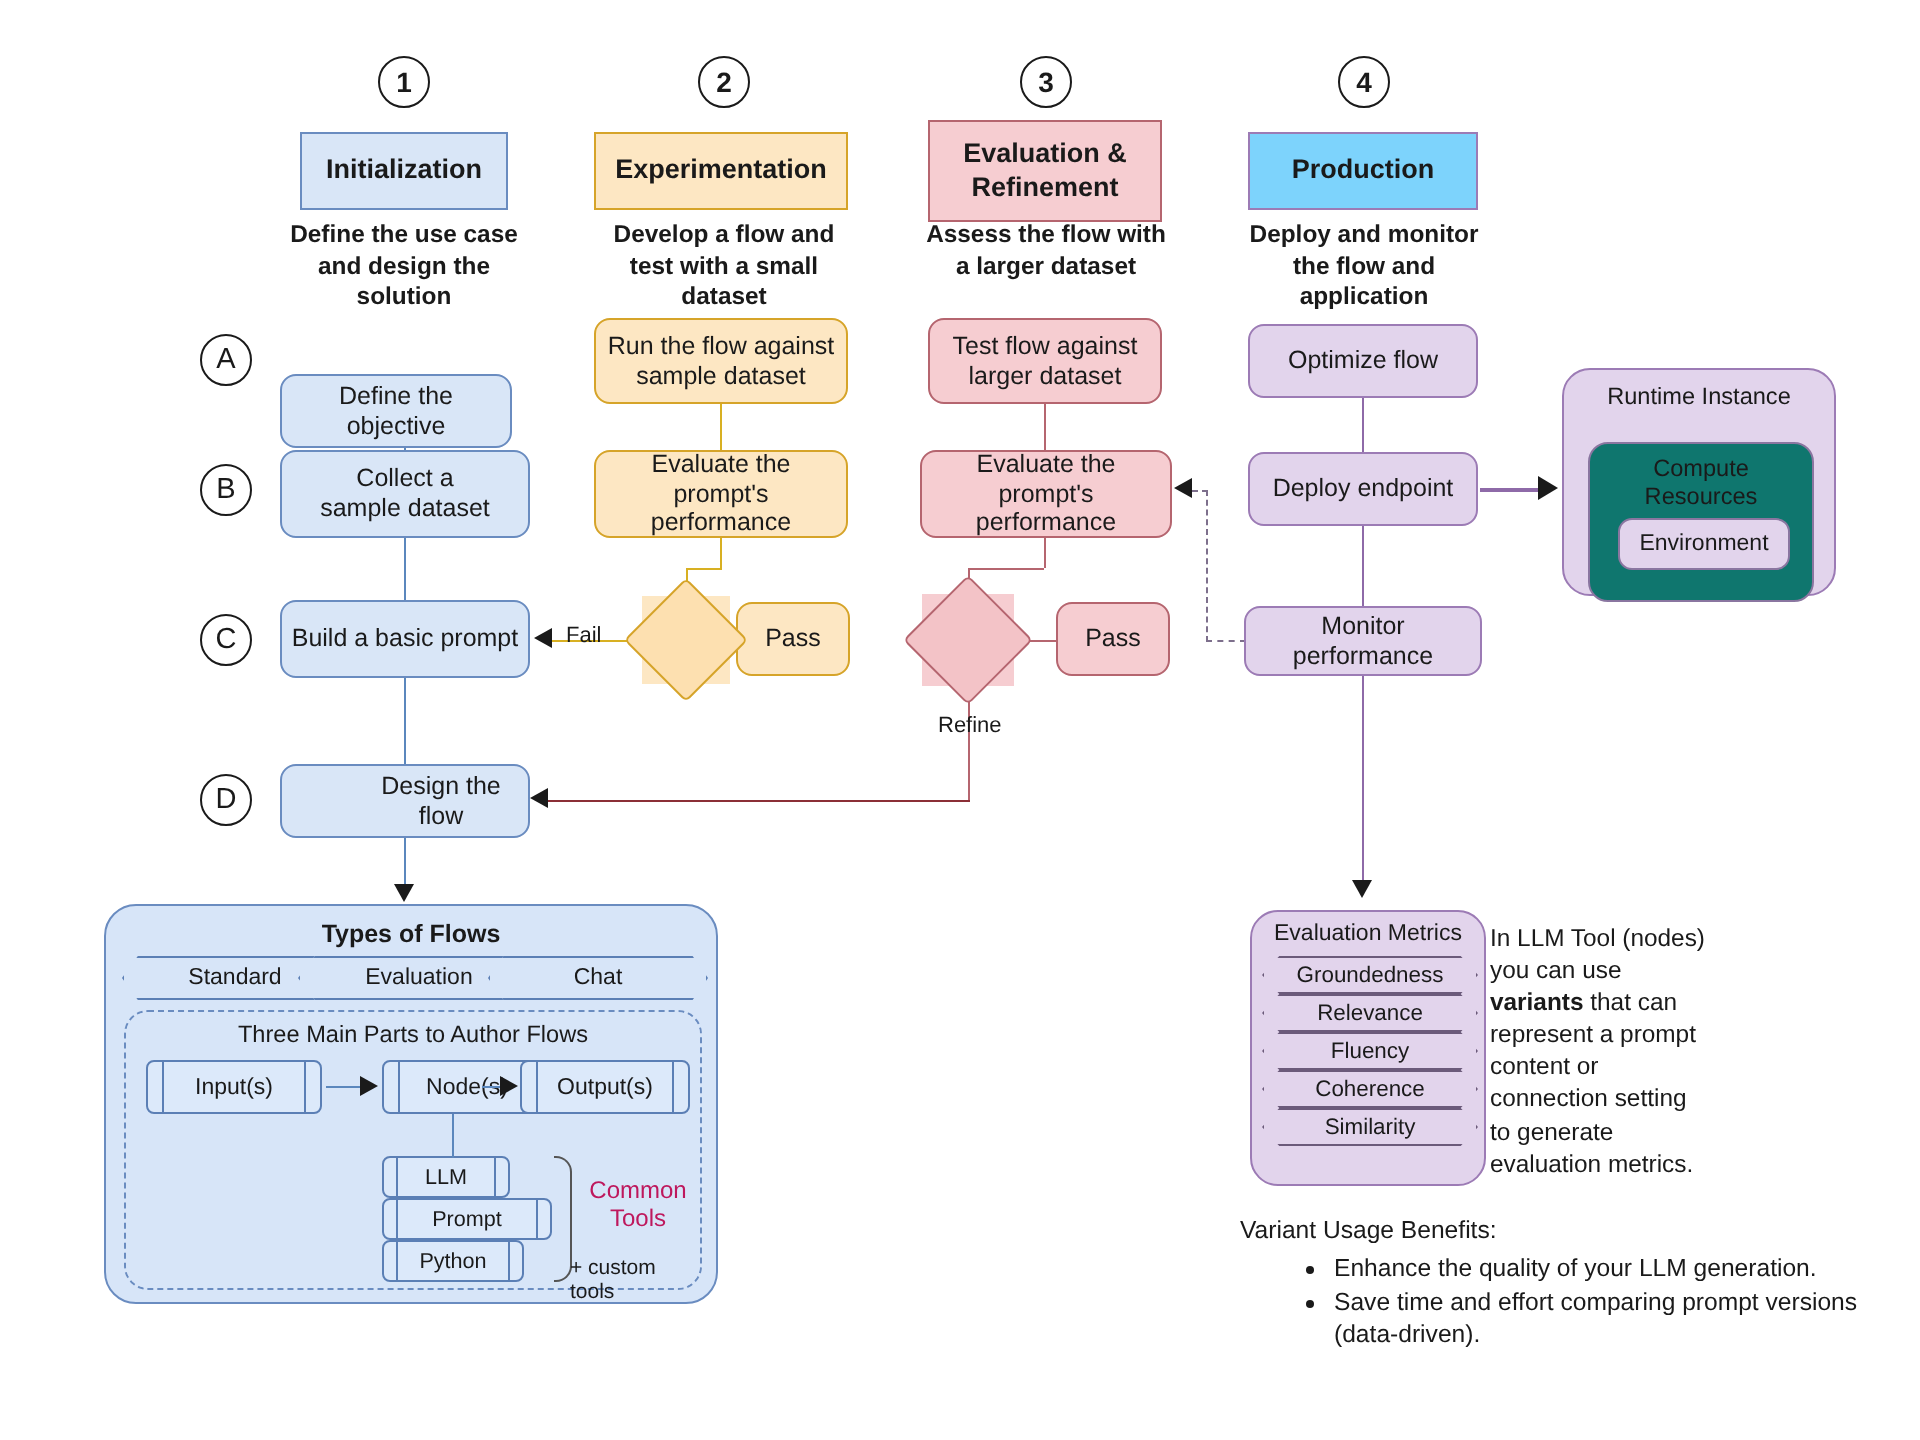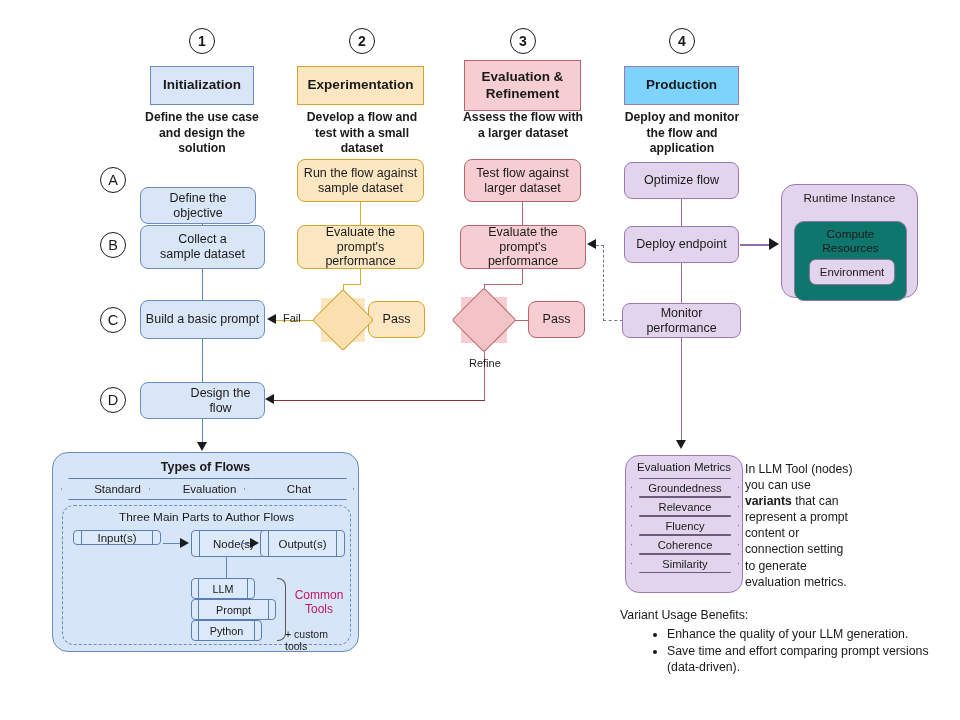--- a/index.html
+++ b/index.html
@@ -351,21 +351,21 @@
 
     <div class="hexrow">
       <div class="hex" style="left:2px;   width:113px;">Standard</div>
       <div class="hex" style="left:90px;  width:121px;">Evaluation</div>
       <div class="hex" style="left:185px; width:110px;">Chat</div>
     </div>
 
     <div id="dashbox">
       <div id="dashbox-title">Three Main Parts to Author Flows</div>
 
-      <div class="proc" style="left:10px;  top:24px; width:88px; height:15px;">Input(s)</div>
+      <div class="proc" style="left:10px;  top:24px; width:88px; height:27px;">Input(s)</div>
       <div class="proc" style="left:128px; top:24px; width:85px; height:27px;">Node(s)</div>
       <div class="proc" style="left:197px; top:24px; width:85px; height:27px;">Output(s)</div>
 
       <div class="ln h k-blue" style="left:100px; top:37px; width:18px;"></div>
       <div class="arw right a-blue" style="left:117px; top:32px;"></div>
       <div class="ln h k-blue" style="left:178px; top:37px; width:10px;"></div>
       <div class="arw right a-blue" style="left:187px; top:32px;"></div>
 
       <div class="ln v k-blue" style="left:163px; top:51px; height:22px;"></div>
 

